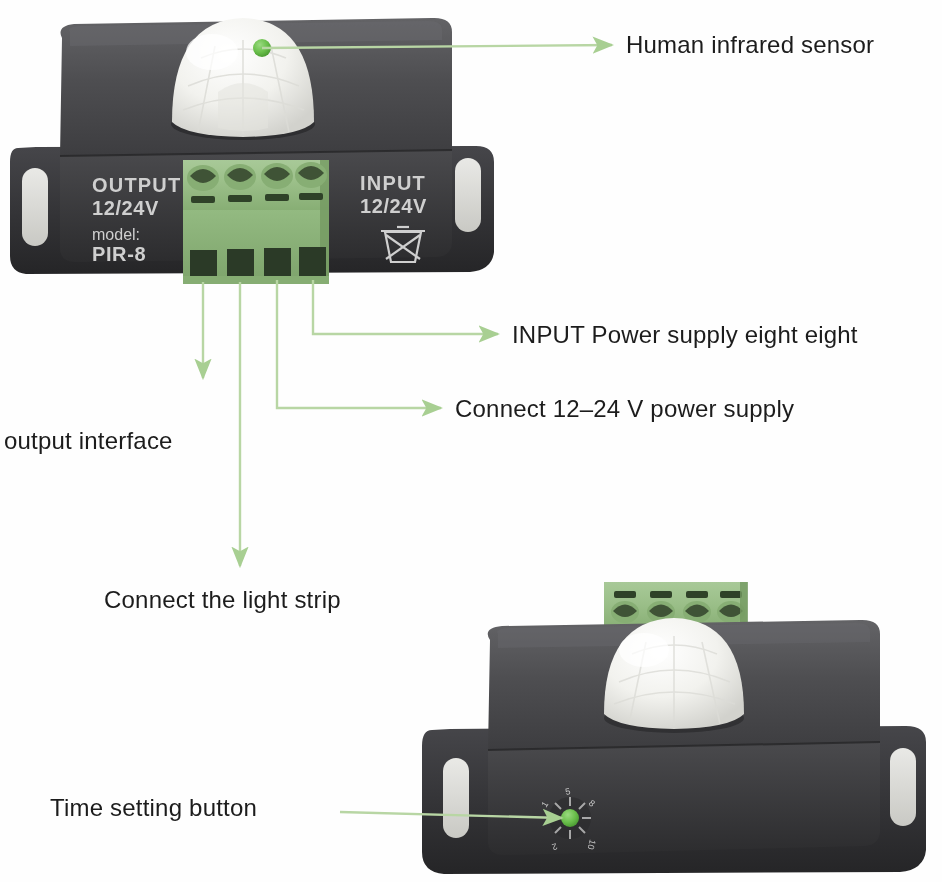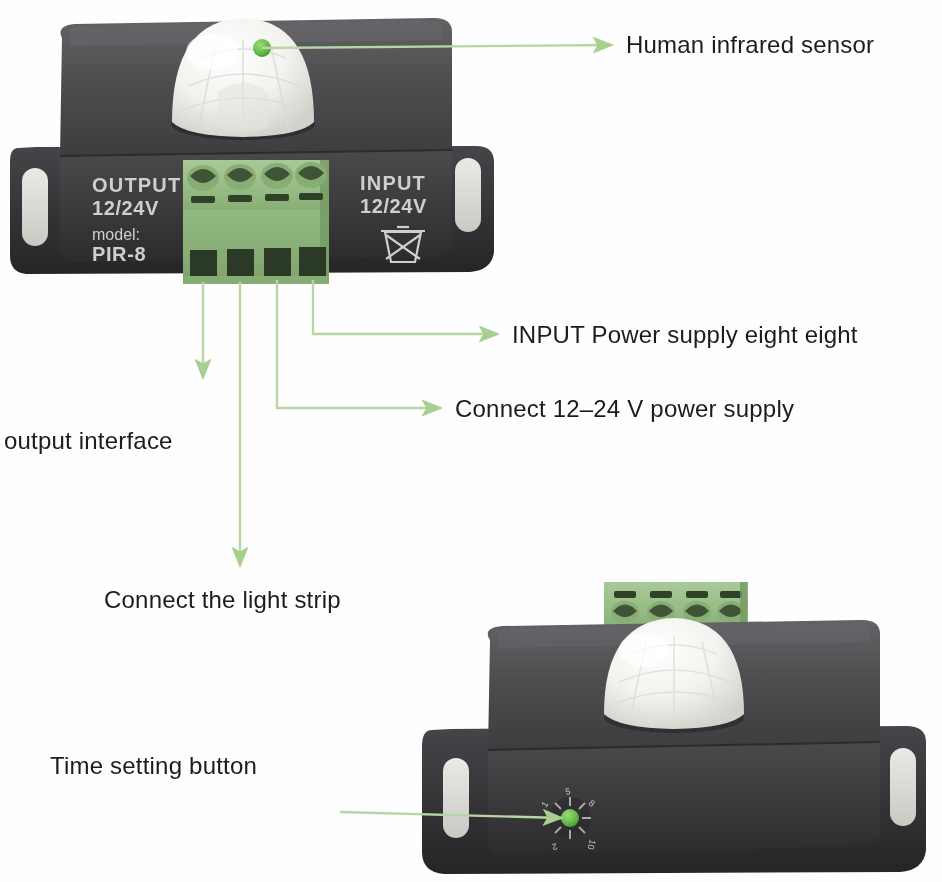--- a/index.html
+++ b/index.html
@@ -279,15 +279,15 @@
   <div class="callout" style="left:512px; top:318px;">INPUT Power supply eight eight</div>
 
   <div class="callout" style="left:455px; top:392px;">Connect 12–24 V power supply</div>
 
   <div class="callout two-line" style="left:4px; top:408px; width:260px;">
     <span class="ln" style="margin-top:16px;">output interface</span>
   </div>
 
   <div class="callout" style="left:104px; top:583px;">Connect the light strip</div>
 
-  <div class="callout" style="left:50px; top:749px;">Time setting button</div>
+  <div class="callout" style="left:50px; top:791px;">Time setting button</div>
 
 </div>
 
 </body></html>

